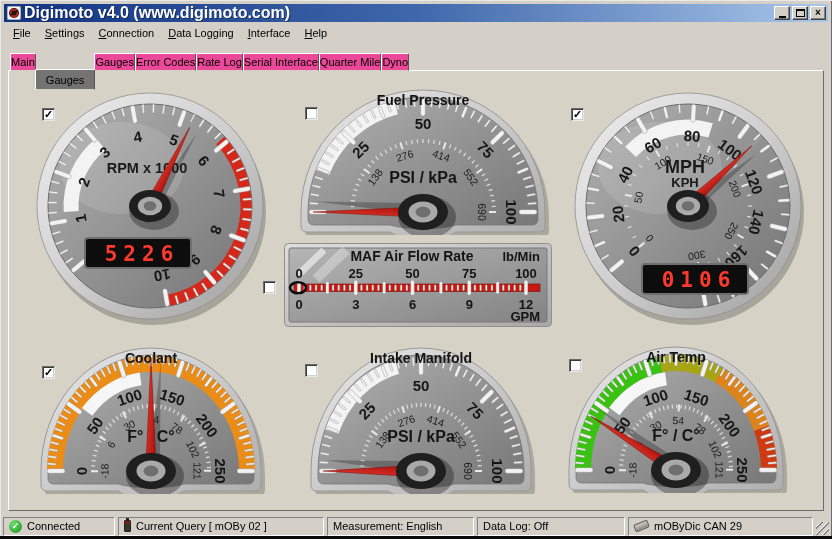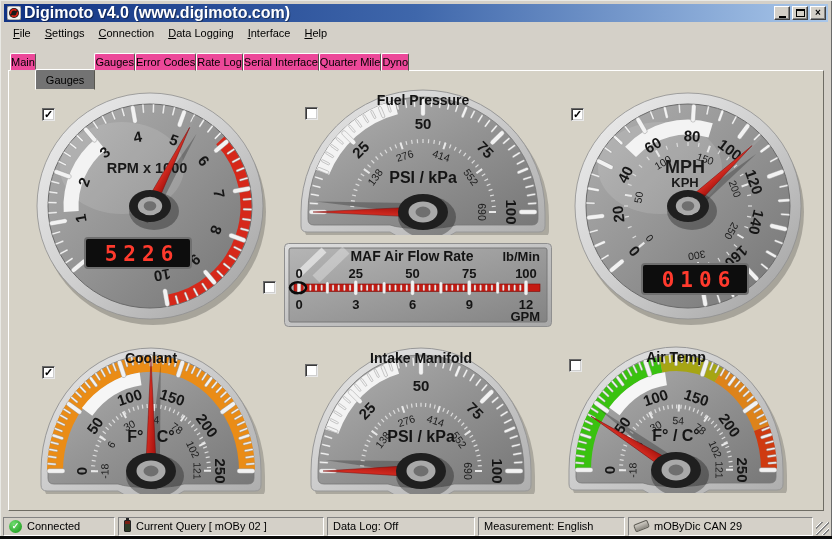--- a/index.html
+++ b/index.html
@@ -995,25 +995,25 @@
 
   <div class="statusbar">
     <div class="sb-panel sb-1">
       <span class="icon-conn">✓</span>
       <span>Connected</span>
     </div>
     <div class="sb-panel sb-2">
       <span class="icon-batt"></span>
       <span>Current Query [ mOBy 02 ]</span>
     </div>
+    <div class="sb-panel sb-3">
+      <span>Measurement: English</span>
+    </div>
     <div class="sb-panel sb-4">
       <span>Data Log: Off</span>
-    </div>
-    <div class="sb-panel sb-3">
-      <span>Measurement: English</span>
     </div>
     <div class="sb-panel sb-5">
       <span class="icon-chip"></span>
       <span>mOByDic CAN 29</span>
     </div>
     <div class="grip"></div>
   </div>
 
   <div class="bottom-black"></div>
 </div>

